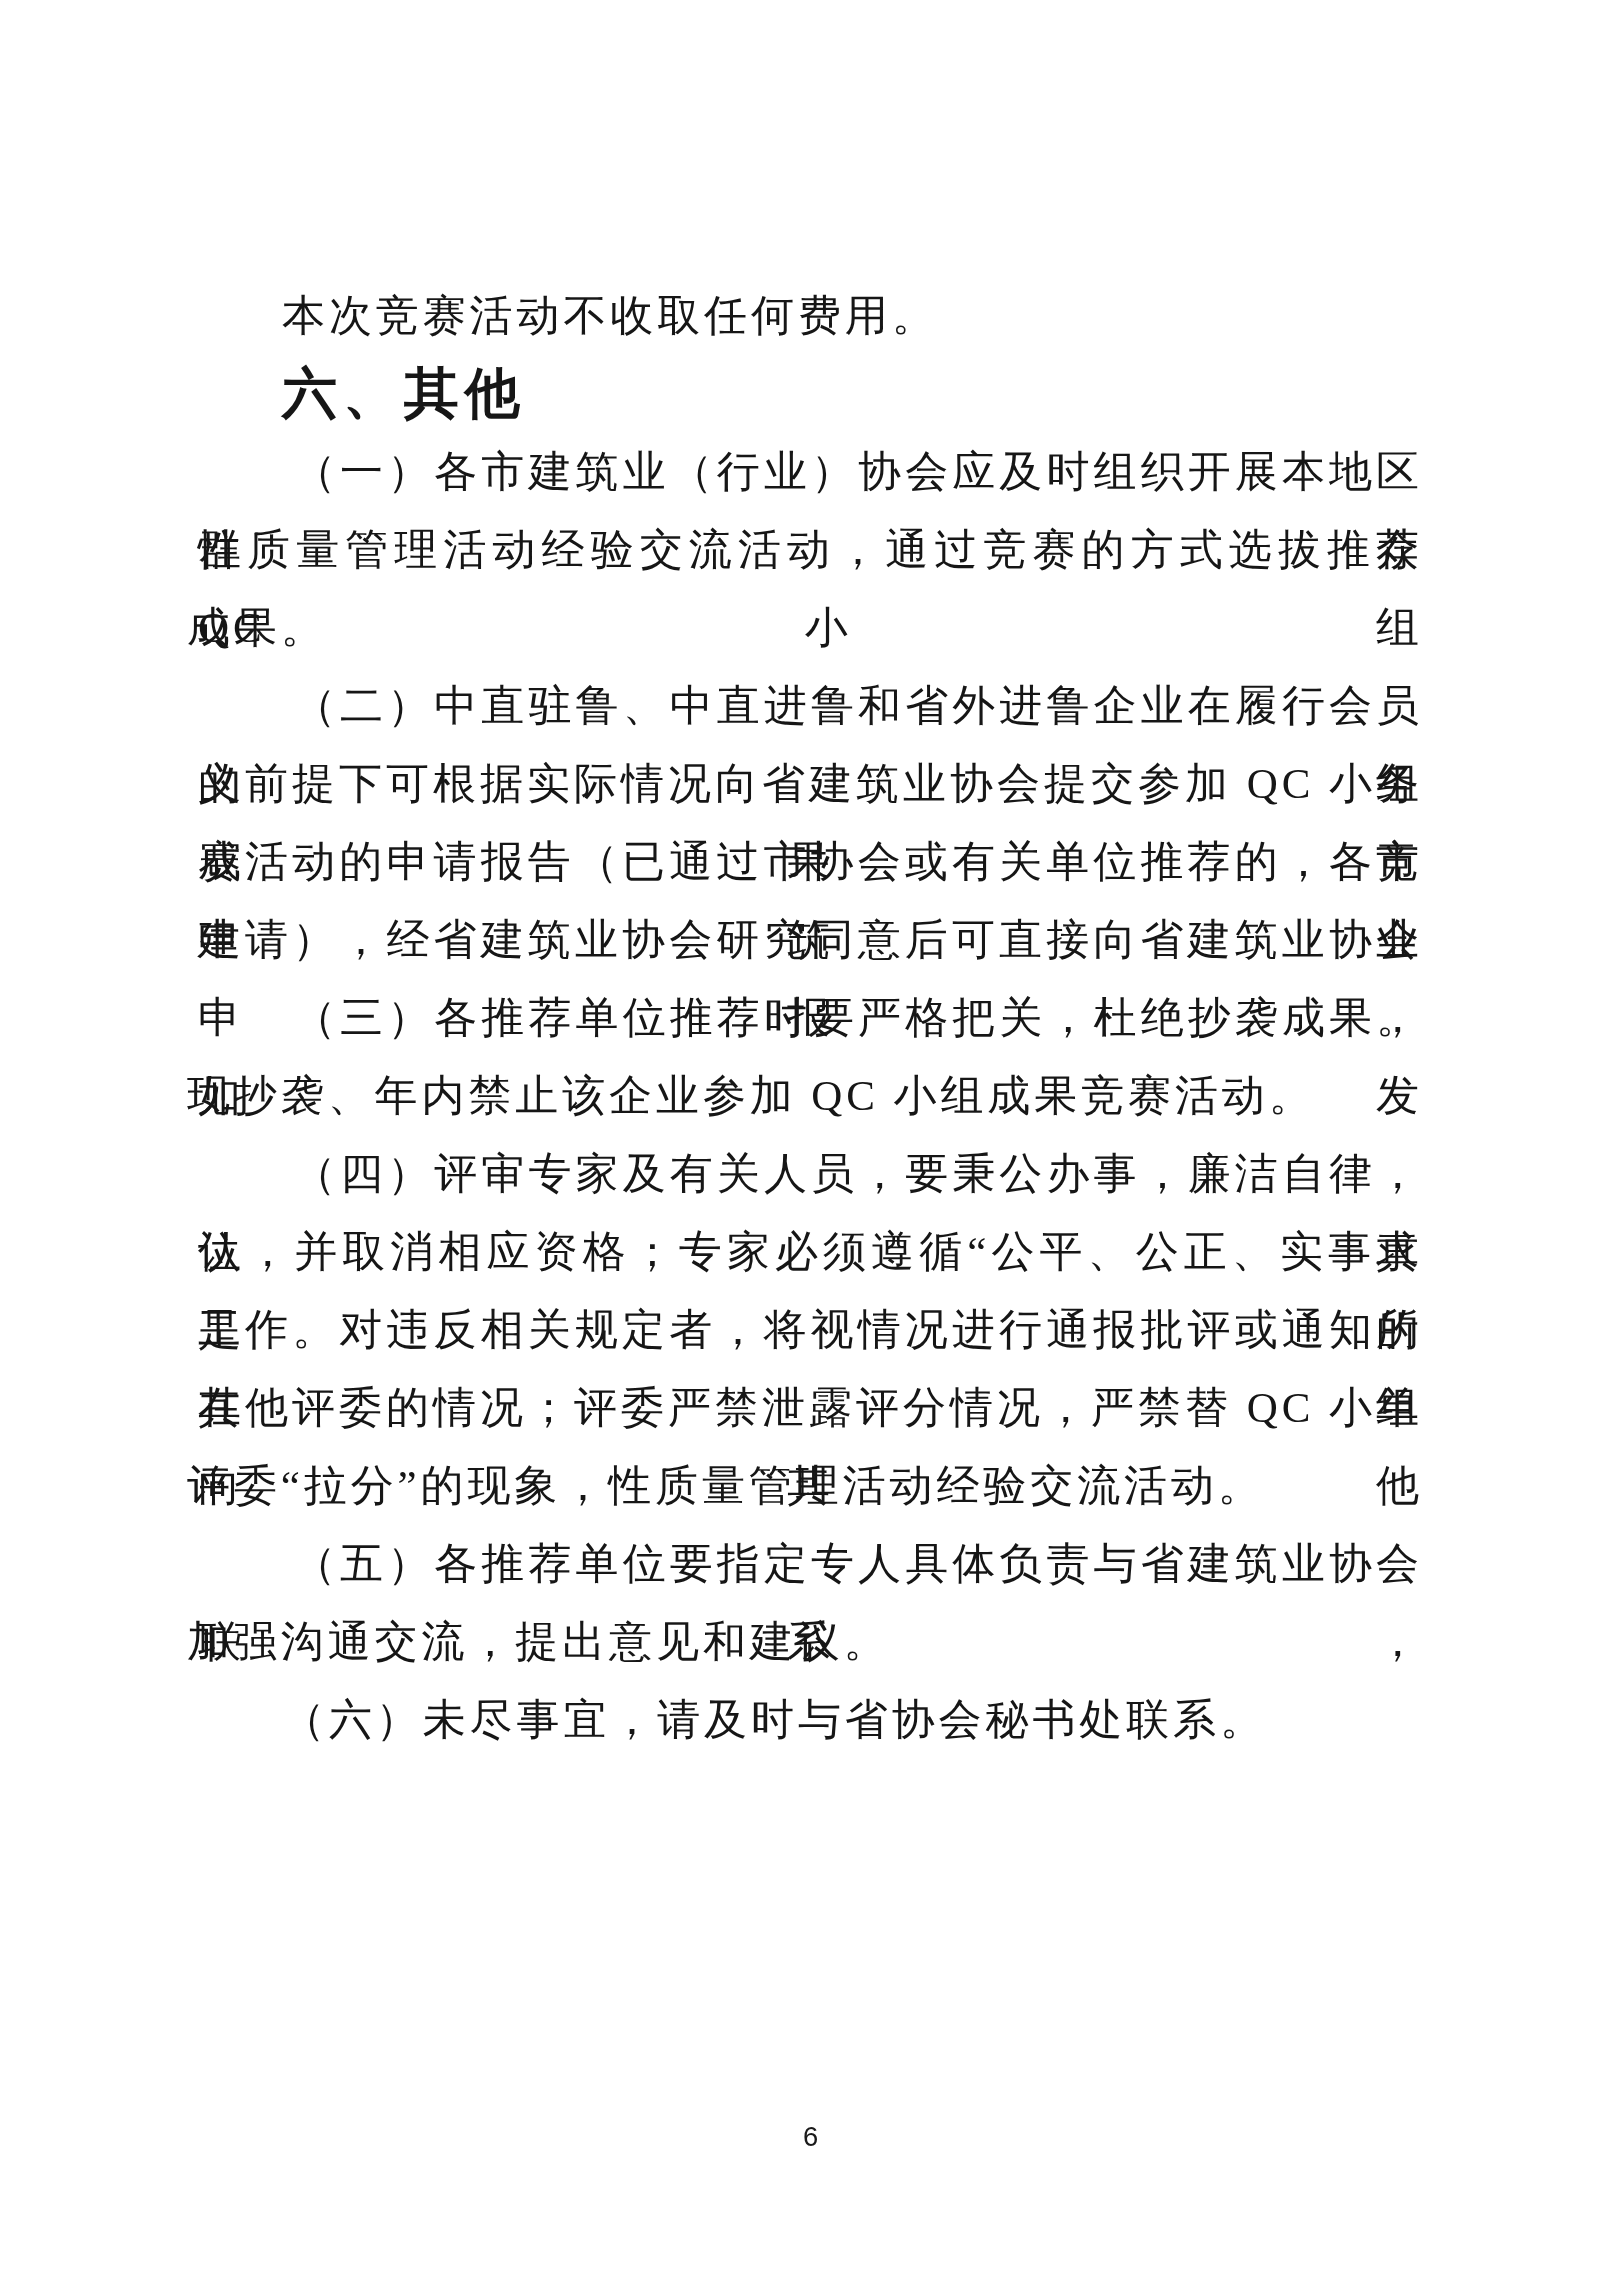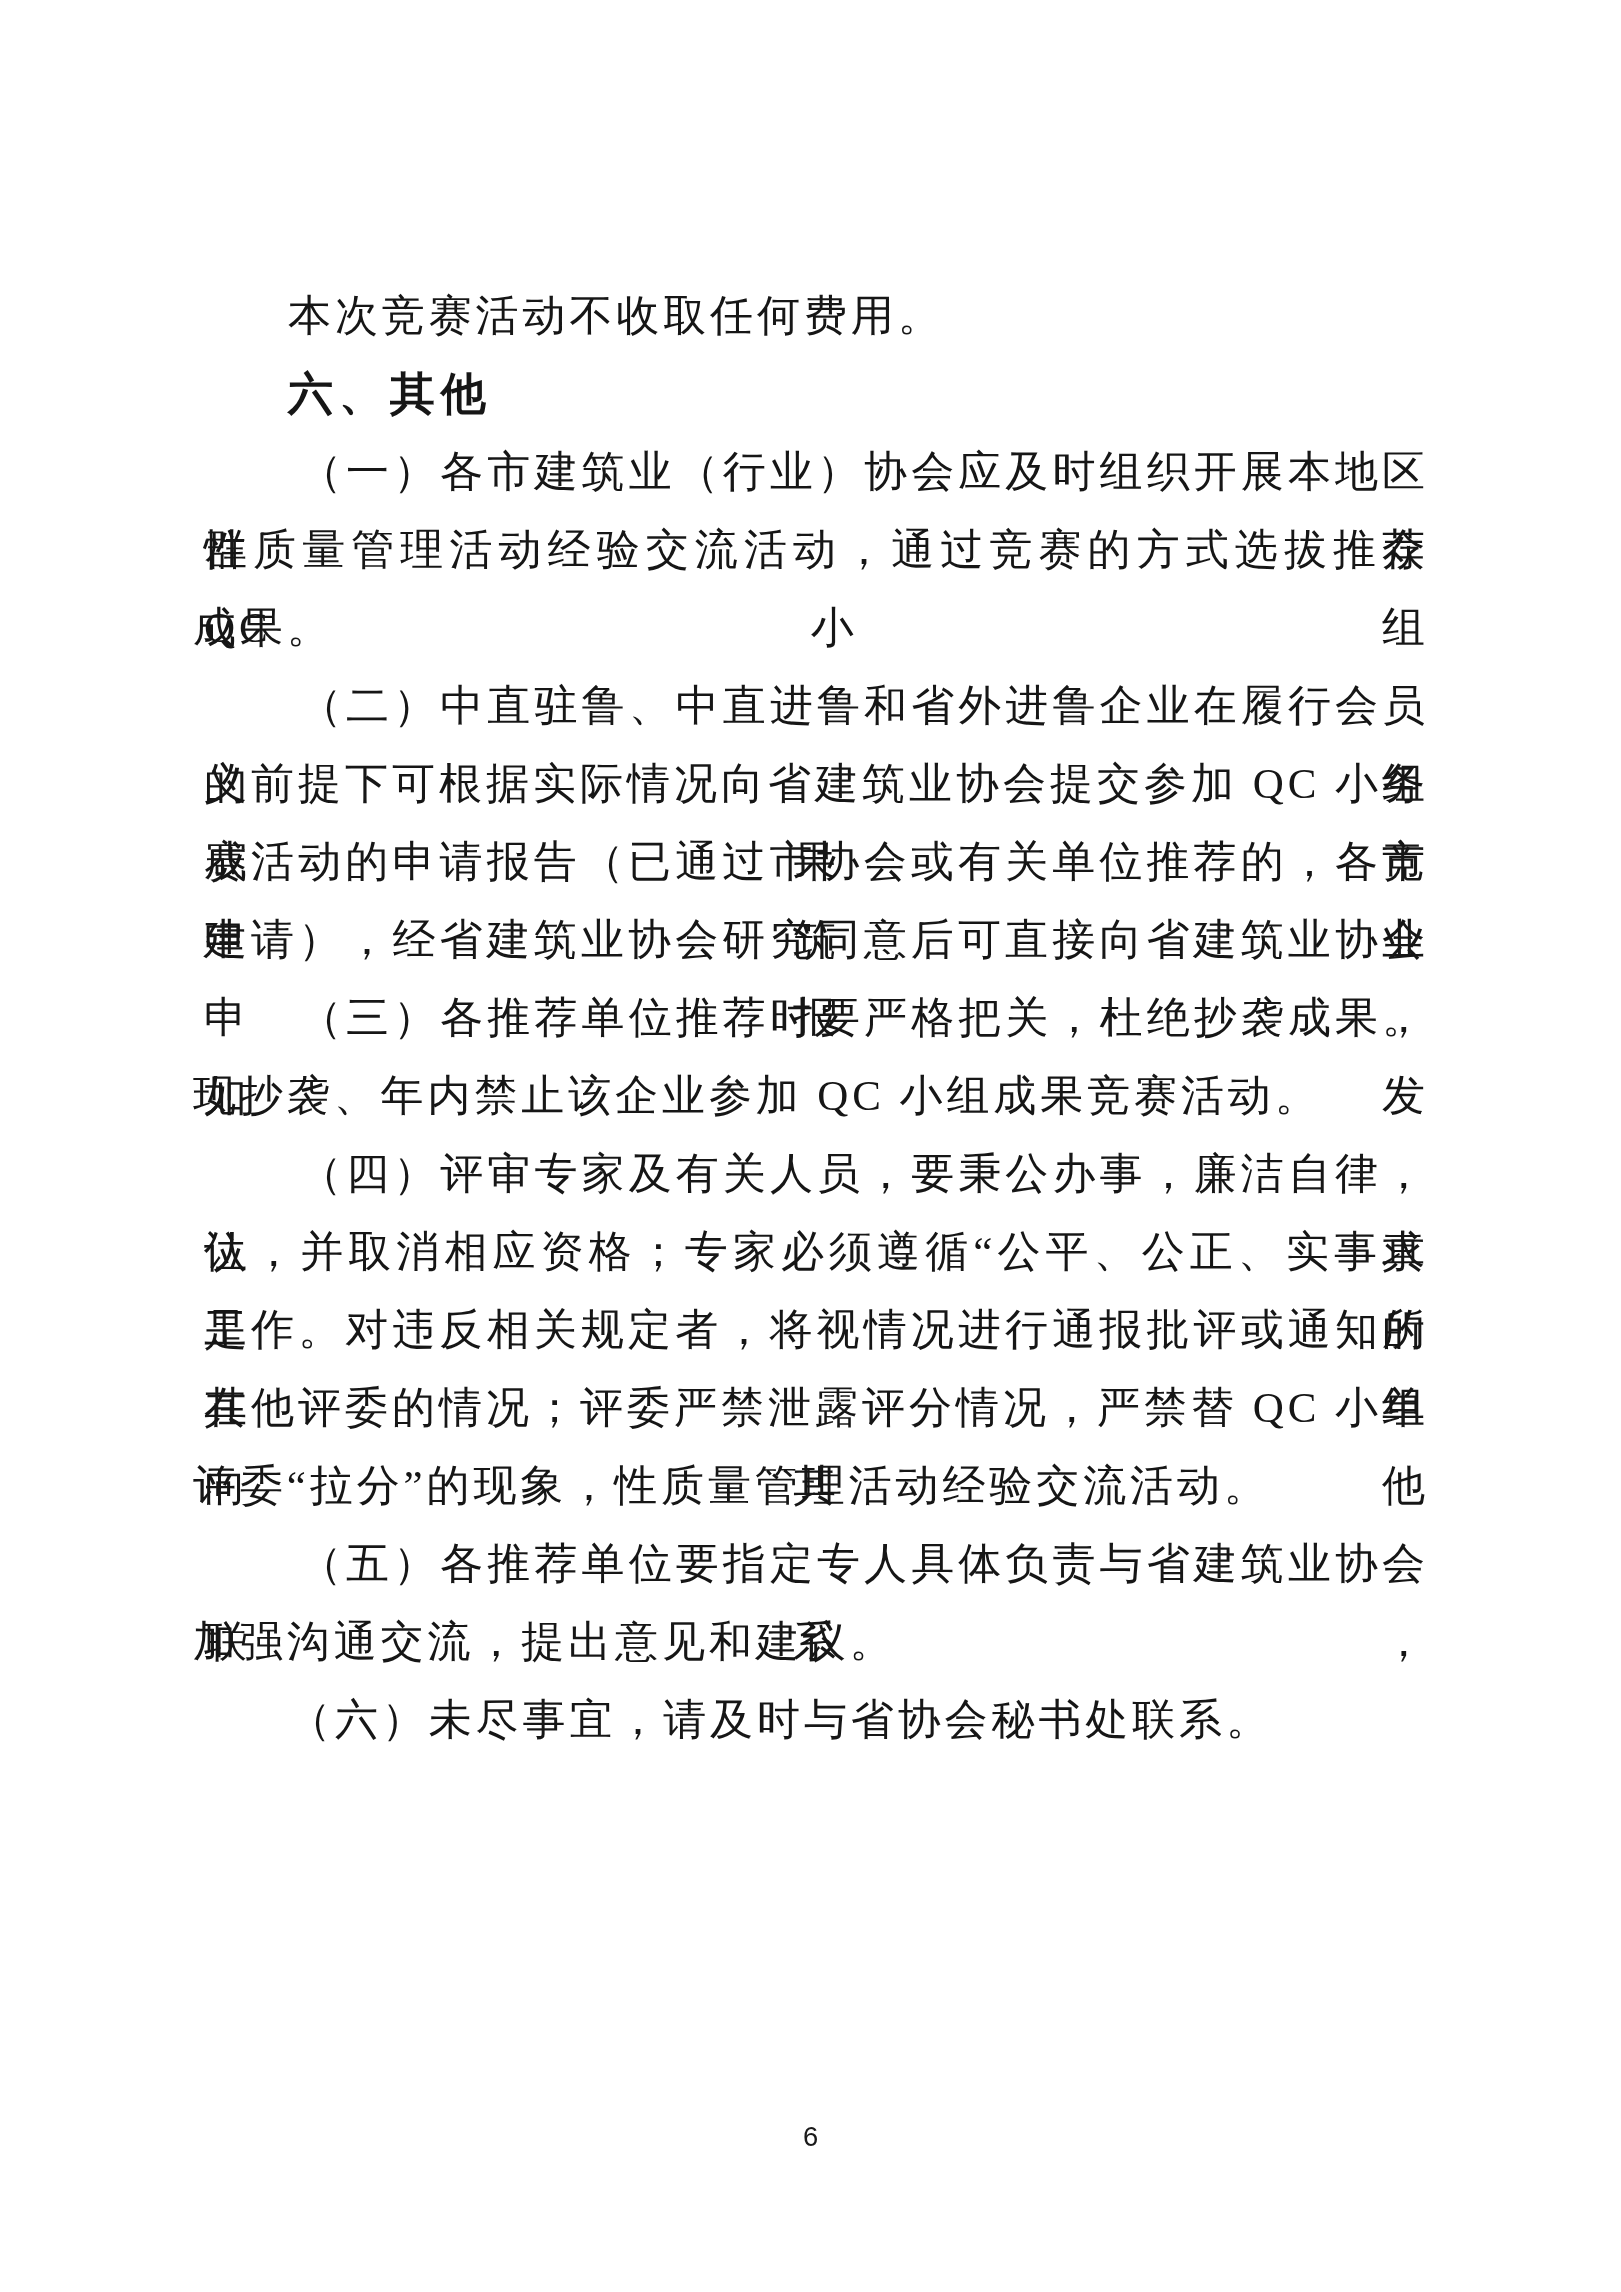--- a/index.html
+++ b/index.html
@@ -11,21 +11,21 @@
     position: relative;
     width: 1621px;
     height: 2293px;
     background: #ffffff;
     color: #161616;
     font-family: "Liberation Serif", "DejaVu Serif", serif;
     overflow: hidden;
   }
   .content {
     position: absolute;
-    left: 193px;
+    left: 187px;
     top: 277px;
     width: 1236px;
   }
   .line {
     font-size: 43px;
     line-height: 78px;
     height: 78px;
     letter-spacing: 3.9px;
     text-align: left;
     white-space: normal;
@@ -35,21 +35,21 @@
     text-align: justify;
     text-align-last: justify;
     margin-left: 11px;
   }
   .line.indent {
     text-indent: 95px;
   }
   .line.heading {
     font-family: Liberation Serif, serif;
     font-weight: 700;
-    font-size: 45px;
+    font-size: 55px;
     letter-spacing: 5.9px;
   }
   .page-number {
     position: absolute;
     top: 2120px;
     left: 0;
     width: 100%;
     text-align: center;
     font-family: "Liberation Sans", "DejaVu Sans", sans-serif;
     font-size: 27.4px;

